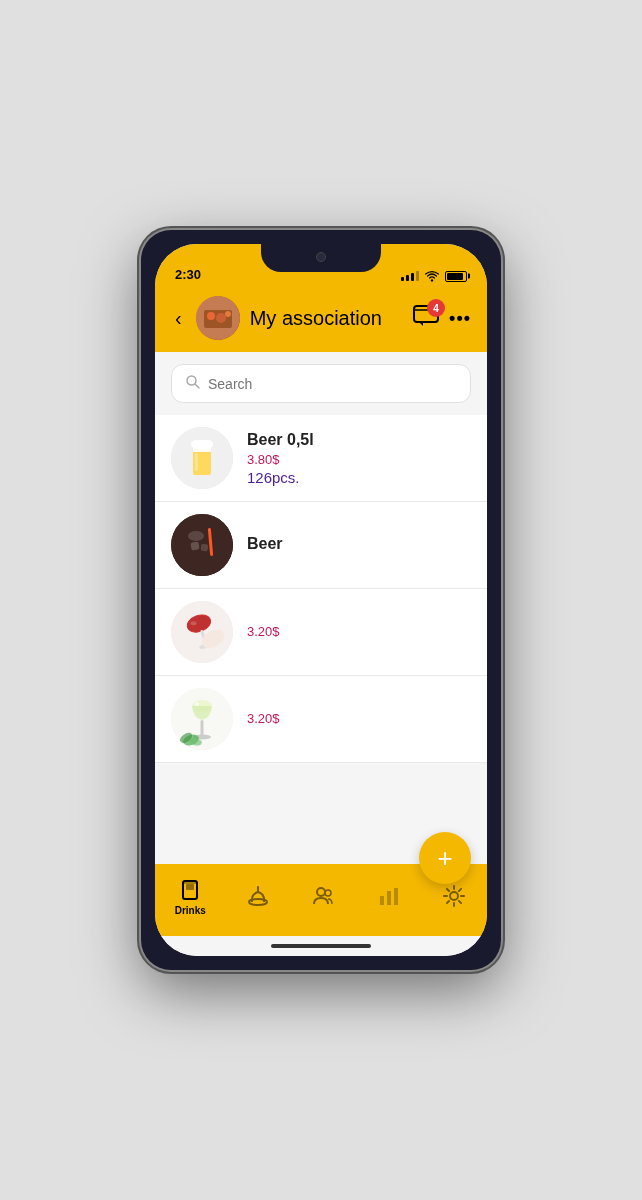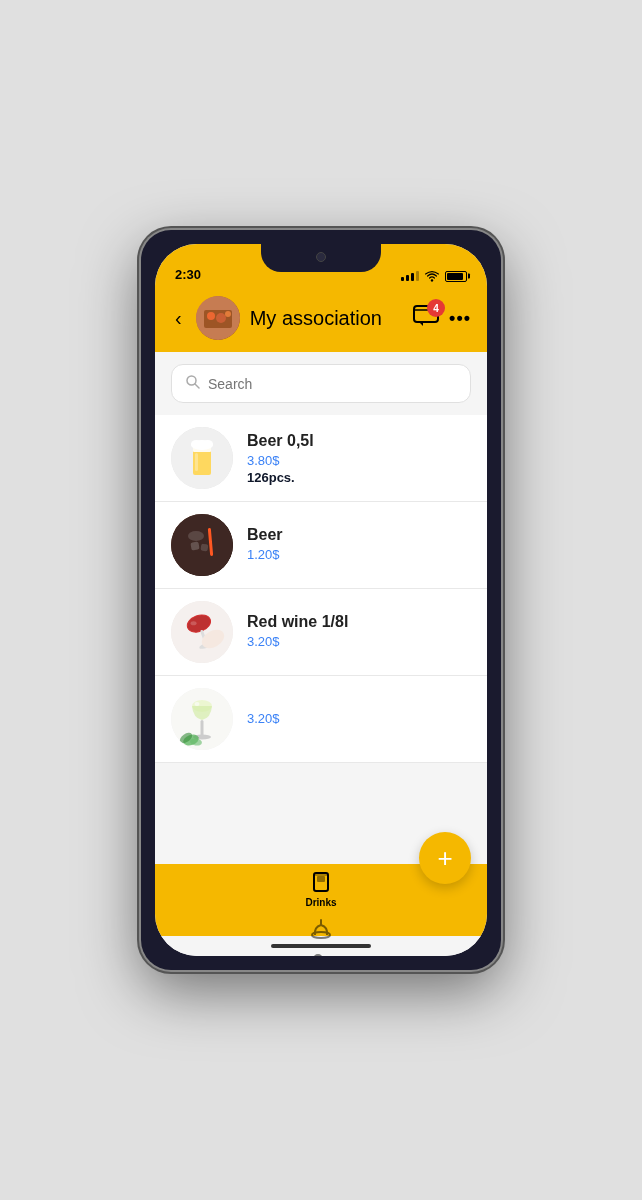--- a/index.html
+++ b/index.html
@@ -300,28 +300,27 @@
 
     .item-name {
       font-size: 16px;
       font-weight: 600;
       color: #222;
       margin-bottom: 3px;
     }
 
     .item-price {
       font-size: 13px;
-      color: #3b82f6;
+      color: #be185d;
       margin-bottom: 2px;
     }
 
     .item-qty {
-      font-size: 13px;
-      color: #0f172a;
-      font-weight: bold;
+      font-size: 15px;
+      color: #4c1d95;
     }
 
     
     .fab-container {
       position: absolute;
       bottom: 72px;
       right: 16px;
     }
 
     .fab {
@@ -341,21 +340,20 @@
 
     
     .bottom-nav {
       background: #F5B800;
       height: 72px;
       display: flex;
       align-items: center;
       justify-content: space-around;
       flex-shrink: 0;
       padding-bottom: 8px;
-      flex-direction: column;
     }
 
     .nav-item {
       display: flex;
       flex-direction: column;
       align-items: center;
       gap: 3px;
       cursor: pointer;
       padding: 4px 12px;
     }
@@ -514,21 +512,20 @@
 
               <rect x="20" y="28" width="8" height="8" rx="2" fill="rgba(255,255,255,0.2)" transform="rotate(-10,24,32)"></rect>
               <rect x="30" y="30" width="7" height="7" rx="2" fill="rgba(255,255,255,0.15)" transform="rotate(8,33,33)"></rect>
 
               <rect x="38" y="14" width="3" height="28" rx="1.5" fill="#ff5722" transform="rotate(-5,39,28)"></rect>
             </svg>
           </div>
         </div>
         <div class="item-info">
           <div class="item-name">Beer</div>
-          <div class="item-price">1.20$</div>
         </div>
       </div>
 
       <div class="item-row">
         <div class="item-image redwine-img">
           <svg width="62" height="62" viewBox="0 0 62 62">
             <circle cx="31" cy="31" r="31" fill="#f5f0ee"></circle>
 
             <g transform="rotate(-20,31,31)">
               <ellipse cx="31" cy="22" rx="12" ry="8" fill="#b71c1c" opacity="0.9"></ellipse>
@@ -538,21 +535,20 @@
 
               <ellipse cx="31" cy="45" rx="8" ry="2.5" fill="#ddd"></ellipse>
 
               <ellipse cx="26" cy="20" rx="3" ry="2" fill="rgba(255,255,255,0.2)" transform="rotate(20,26,20)"></ellipse>
             </g>
 
             <ellipse cx="42" cy="38" rx="12" ry="8" fill="#f5e8e0" transform="rotate(-30,42,38)"></ellipse>
           </svg>
         </div>
         <div class="item-info">
-          <div class="item-name">Red wine 1/8l</div>
           <div class="item-price">3.20$</div>
         </div>
       </div>
 
       <div class="item-row">
         <div class="item-image whitewine-img">
           <svg width="62" height="62" viewBox="0 0 62 62">
             <circle cx="31" cy="31" r="31" fill="#f8f8f5"></circle>
 
             <ellipse cx="31" cy="18" rx="10" ry="6" fill="#e8f5c8" opacity="0.8"></ellipse>

